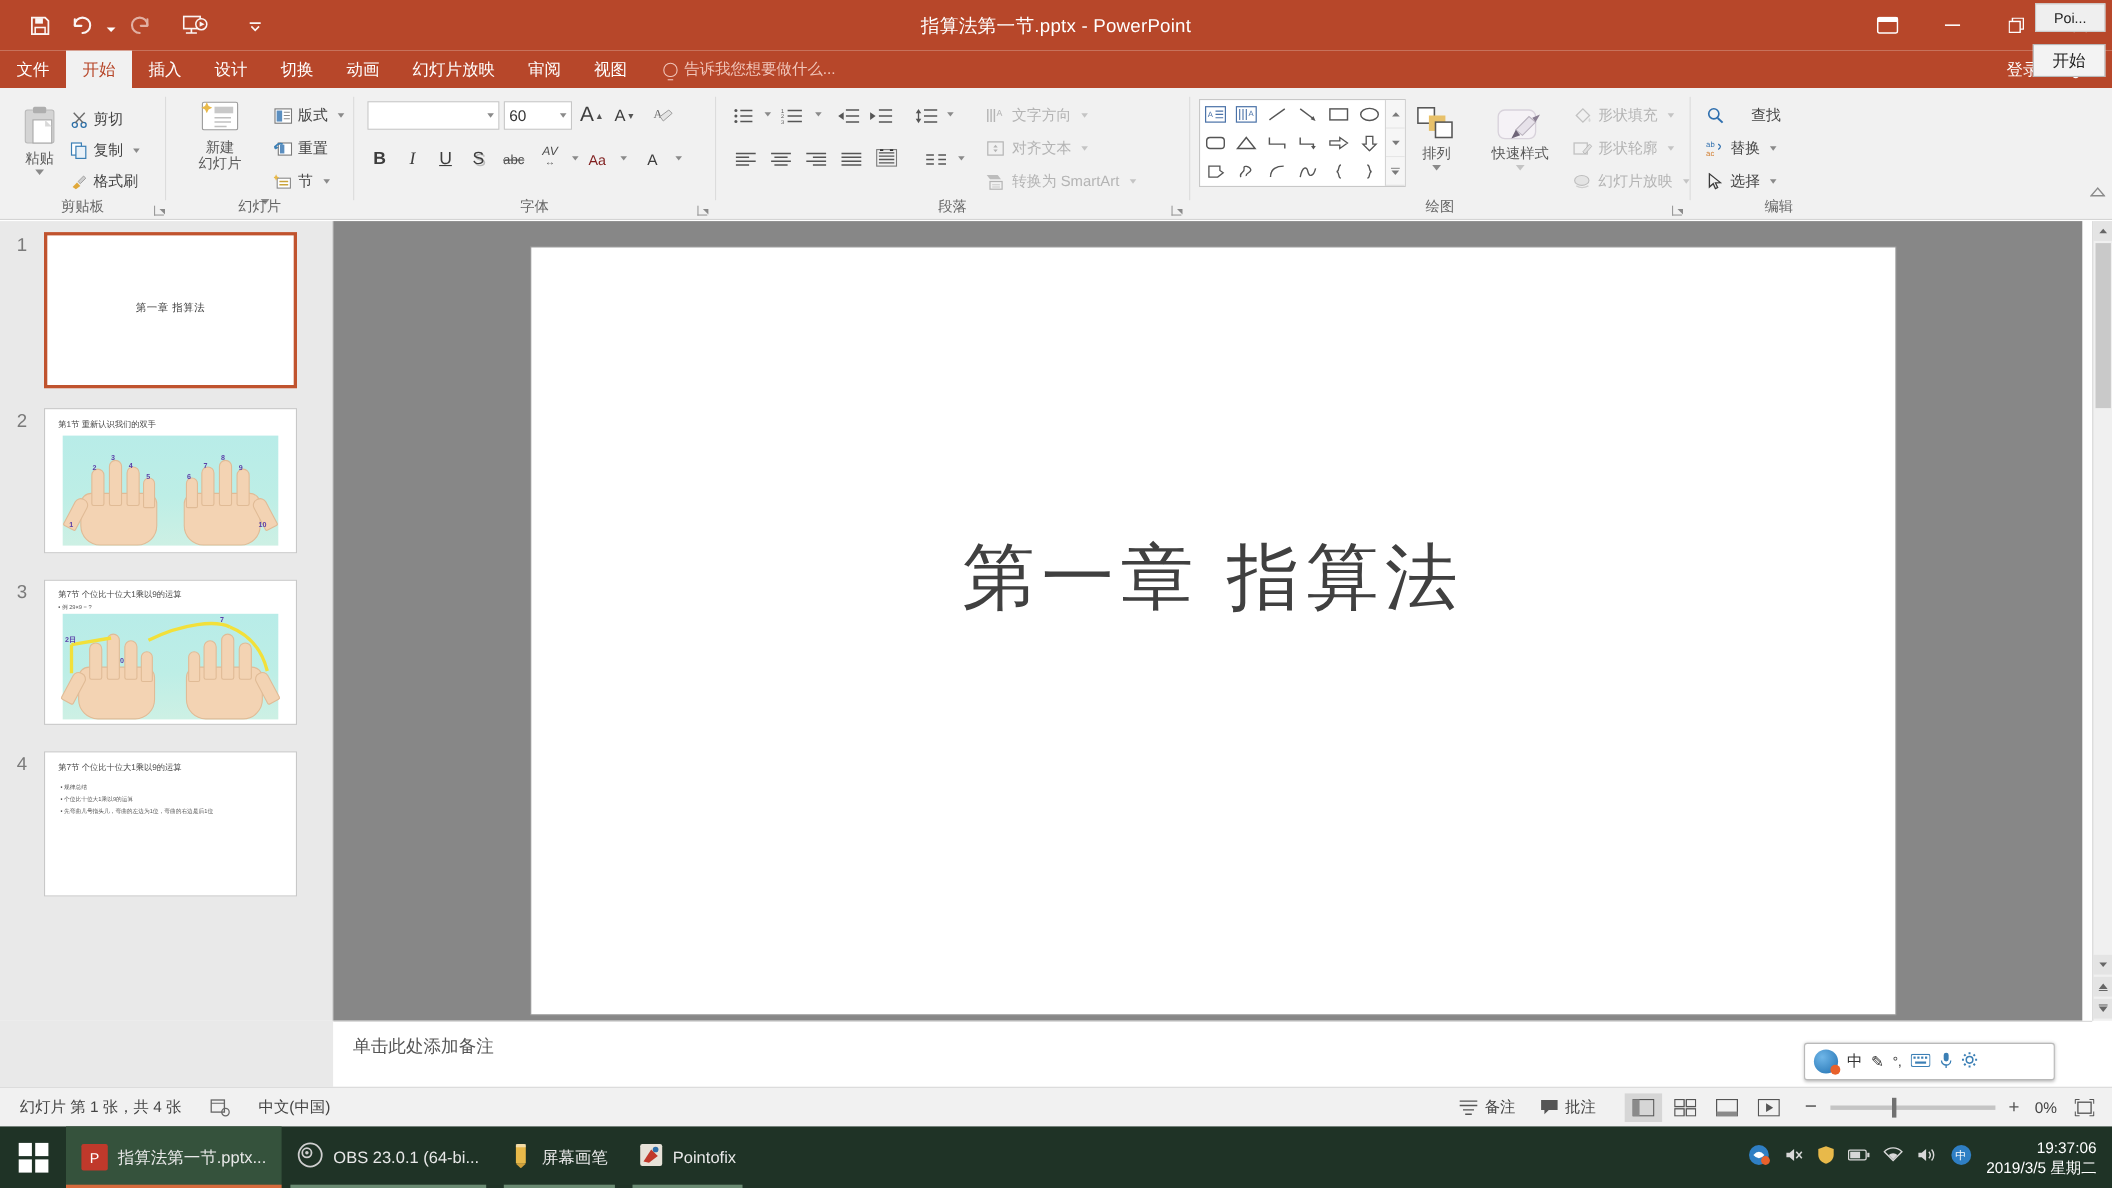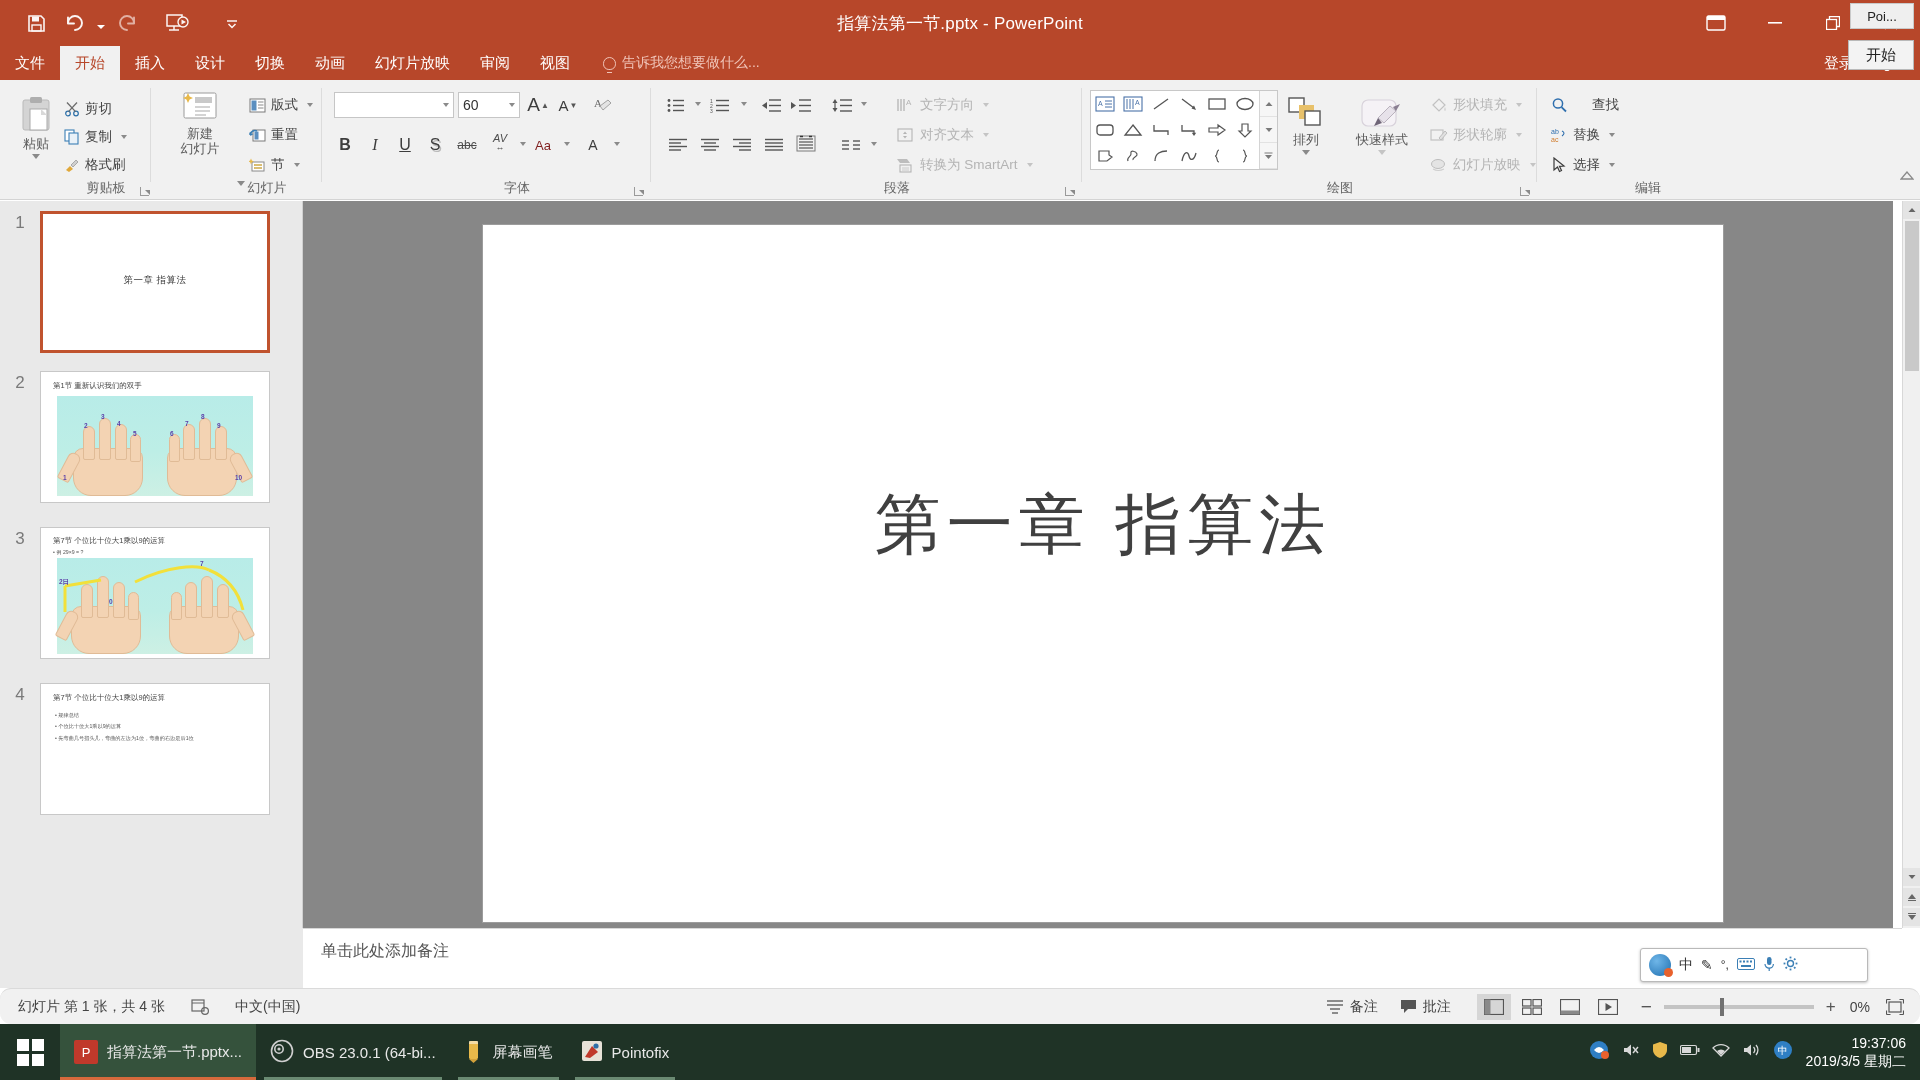--- a/index.html
+++ b/index.html
@@ -67,21 +67,21 @@
 
   
   .ribbon {
     position: absolute; left: 0; top: 80px; width: 1920px; height: 120px;
     background: #f1f1f1; border-bottom: 1px solid #d4d4d4;
   }
   .grp { position: absolute; top: 0; height: 120px; }
   .grp-sep { position: absolute; top: 8px; width: 1px; height: 94px; background: #dcdcdc; }
   .grp-label {
     position: absolute; bottom: 3px; width: 100%; text-align: center;
-    font-size: 13px; color: #666; margin-left: 31px;
+    font-size: 13px; color: #666;
   }
   .grp-dialog {
     position: absolute; bottom: 4px; width: 11px; height: 11px; color: #888; font-size: 11px;
   }
   .dlg-arrow { width:0;height:0;border-left:5px solid transparent;border-top:5px solid #8a8a8a; position:absolute; right:1px; bottom:1px;}
   .dlg-box { position:absolute; left:0; bottom:0; width:9px;height:9px;border-left:1px solid #9a9a9a;border-bottom:1px solid #9a9a9a; }
 
   .big-btn {
     position: absolute; display: flex; flex-direction: column; align-items: center;
     font-size: 13px; color: #5a5a5a; width: 56px;
@@ -182,21 +182,21 @@
     box-shadow: 0 1px 3px rgba(0,0,0,.25);
   }
   .ime-logo { width: 22px; height: 22px; border-radius: 50%; background: radial-gradient(circle at 35% 32%, #6fb6e8, #1f6fb0); position: relative; }
   .ime-logo:after { content:''; position:absolute; right:-2px; bottom:-1px; width:9px;height:9px;border-radius:50%;background:#e8612c; }
   .ime-item { font-size: 14px; color: #333; }
 
   
   .statusbar {
     position: absolute; left: 0; top: 988px; width: 1920px; height: 36px;
     background: #f1f1f1; border-top: 1px solid #dadada; display: flex; align-items: center;
-    font-size: 14px; color: #444; border-radius: 11px;
+    font-size: 14px; color: #444;
   }
   .sb-item { display: flex; align-items: center; gap: 6px; }
   .view-btn { width: 34px; height: 26px; display:flex;align-items:center;justify-content:center; }
   .view-btn.active { background: #d6d6d6; }
   .zoom-slider { position: relative; width: 150px; height: 4px; background: #c4c4c4; }
   .zoom-knob { position: absolute; left: 56px; top: -7px; width: 4px; height: 18px; background: #717171; }
 
   
   .taskbar {
     position: absolute; left: 0; top: 1024px; width: 1920px; height: 56px; background: #1f3326;

